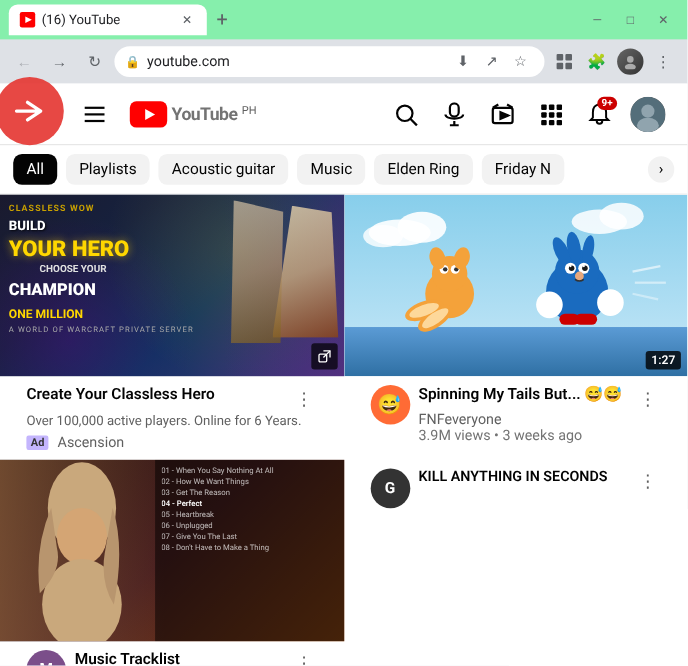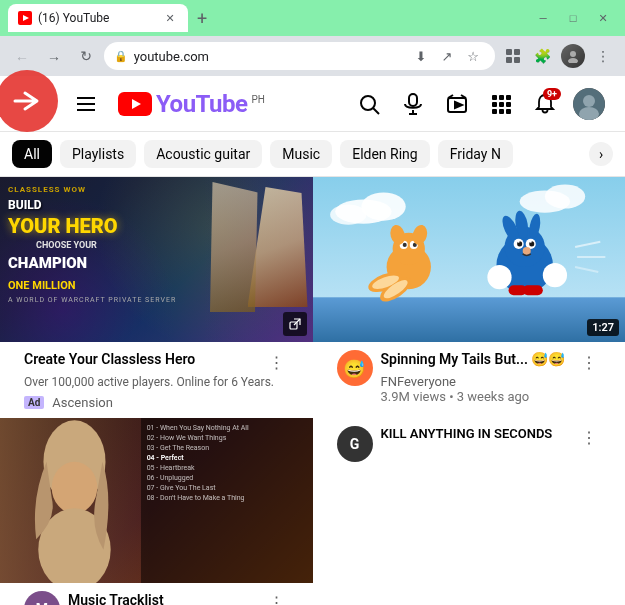--- a/index.html
+++ b/index.html
@@ -254,23 +254,23 @@
       align-items: center;
       justify-content: center;
     }
 
     .yt-logo-icon svg {
       width: 20px;
       height: 14px;
     }
 
     .yt-logo-text {
-      font-size: 24px;
+      font-size: 16px;
       font-weight: 700;
-      color: #8b5cf6;
+      color: #737373;
       letter-spacing: -0.5px;
     }
 
     .yt-logo-country {
       font-size: 10px;
       color: #606060;
       align-self: flex-start;
       margin-top: 4px;
     }
 

